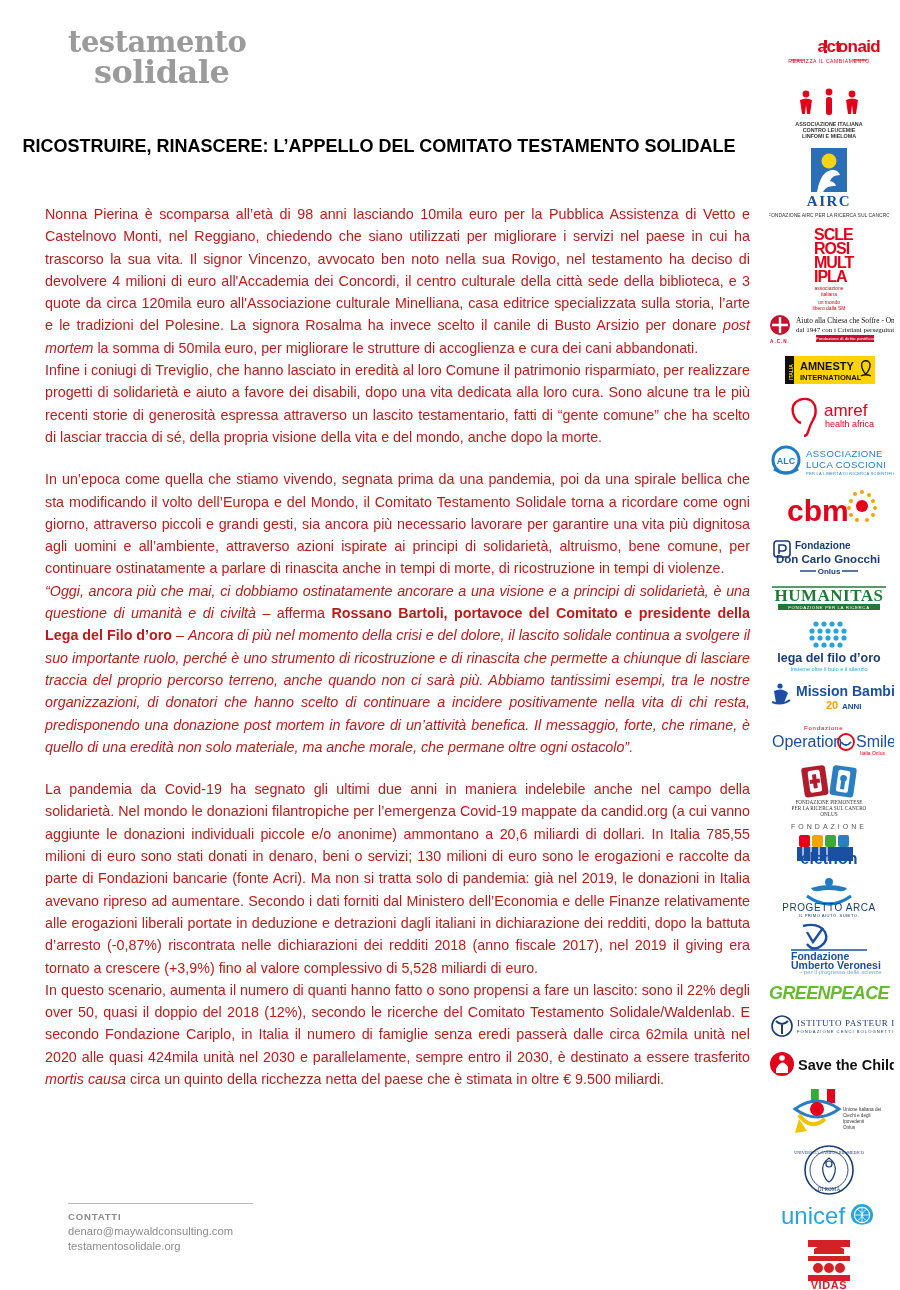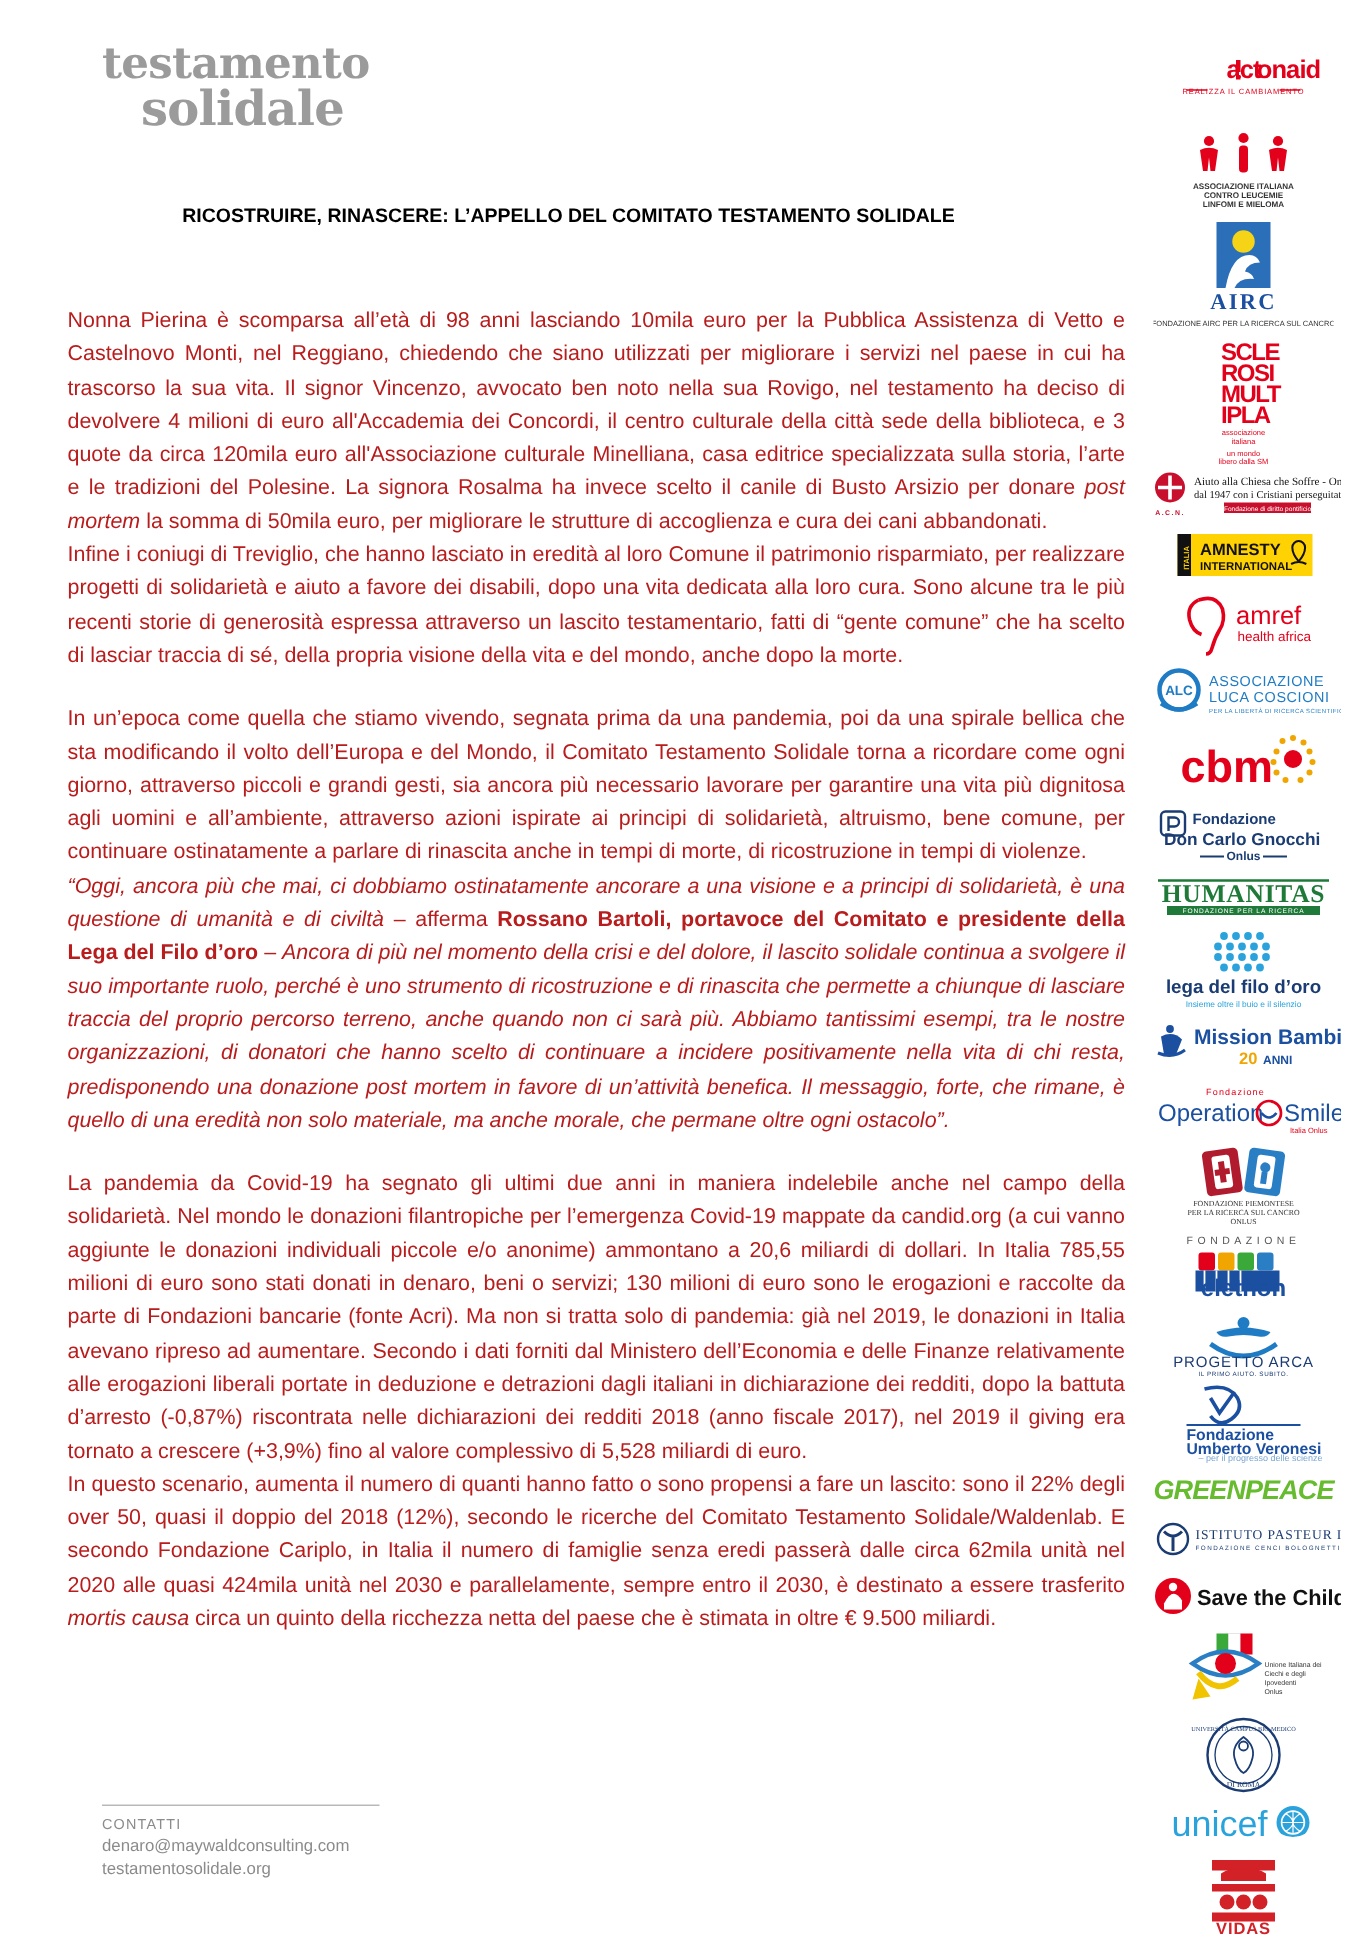--- a/index.html
+++ b/index.html
@@ -35,21 +35,21 @@
     line-height: 0.98;
   }
   .logo-line1 { font-size: 29px; }
   .logo-line2 { font-size: 32px; padding-left: 26px; margin-top: 1px; }
 
   .doc-title {
     position: absolute;
     left: 0; top: 136px;
     width: 758px;
     text-align: center;
-    font-size: 13px;
+    font-size: 18px;
     font-weight: bold;
     letter-spacing: 0.0px;
     color: #000;
   }
 
   .body-wrap {
     position: absolute;
     left: 45px; top: 203px;
     width: 705px;
   }
@@ -75,21 +75,21 @@
     left: 68px; top: 1203px;
     width: 260px;
   }
   .contacts .rule {
     width: 185px; height: 1px;
     background: #b9b9b9;
     margin-bottom: 7px;
   }
   .contacts .lbl {
     font-size: 9.6px;
-    font-weight: normal;
+    font-weight: bold;
     letter-spacing: 0.8px;
     color: #8b8b8b;
     margin-bottom: 2px;
   }
   .contacts .val {
     font-size: 11.2px;
     color: #8b8b8b;
     line-height: 14.5px;
   }
 

